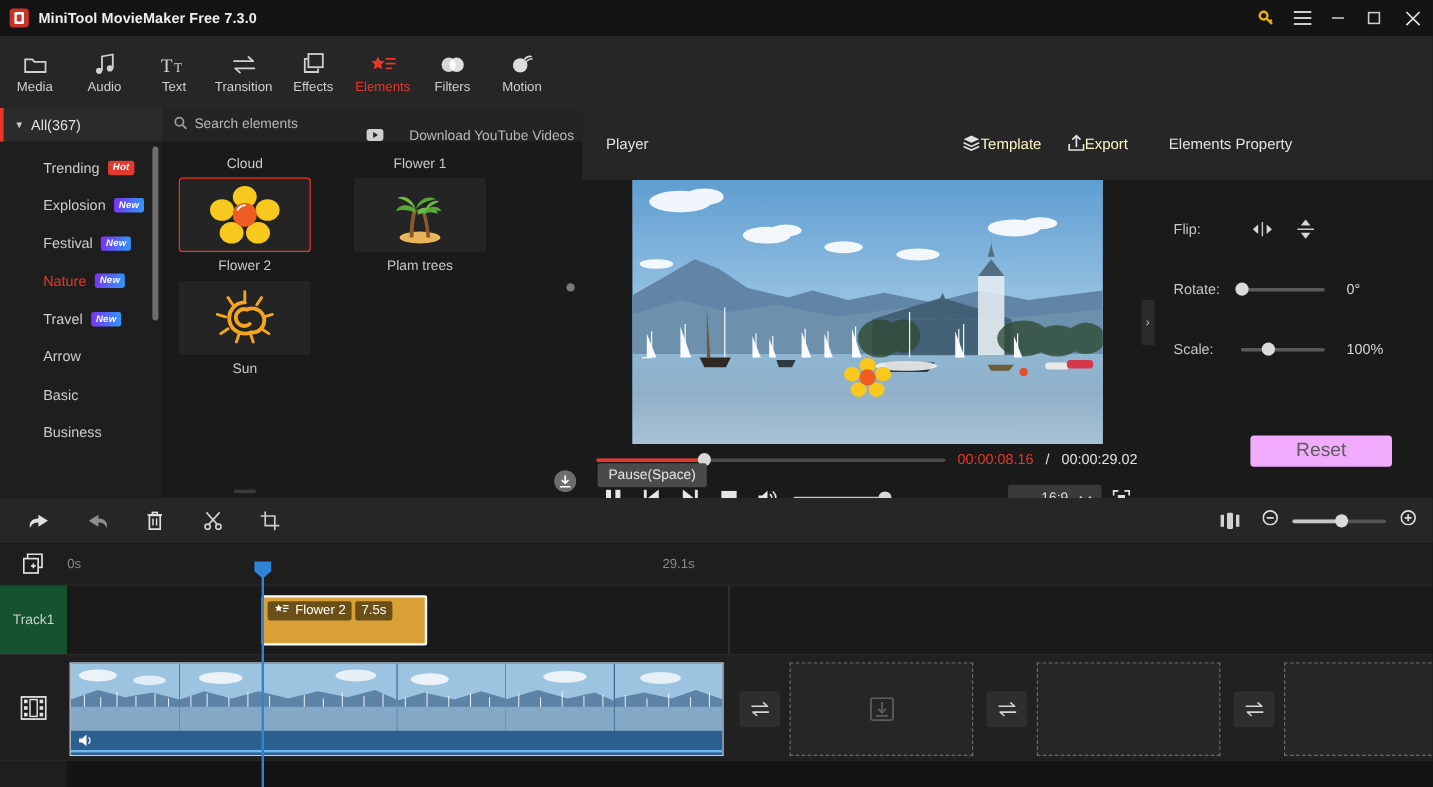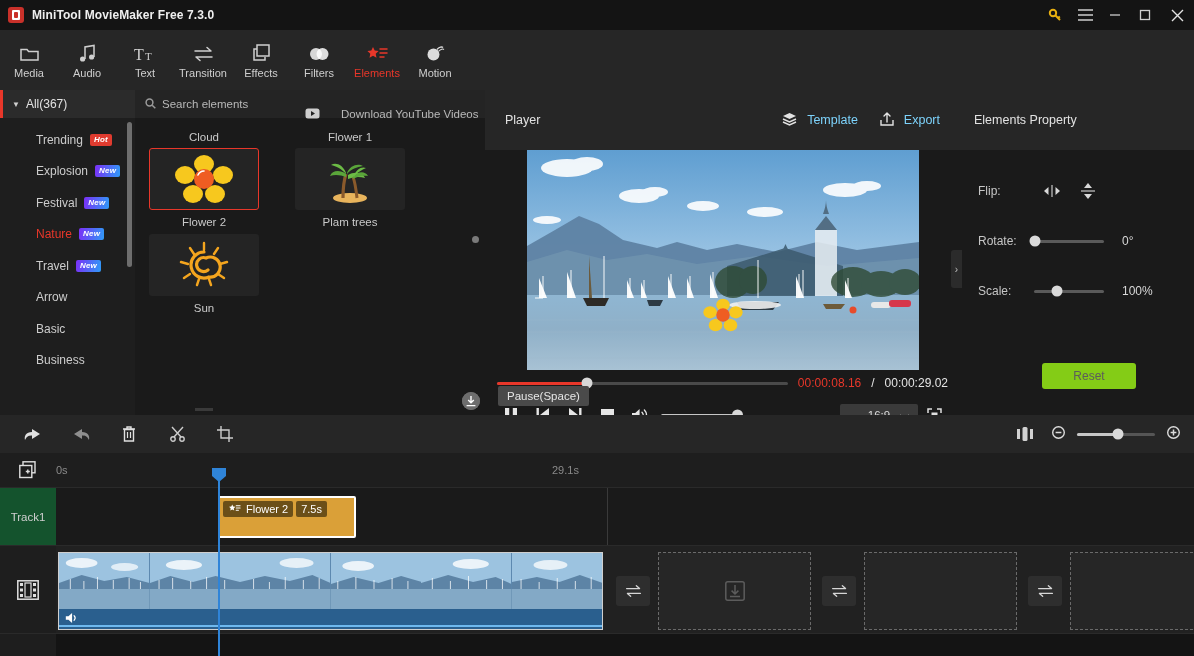--- a/index.html
+++ b/index.html
@@ -115,21 +115,21 @@
   .partial { position: absolute; left: 14px; bottom: 0; display: flex; gap: 36px; }
 
   
   .player { flex: 1; background: #1a1a1a; display: flex; flex-direction: column; position: relative; }
   .player-head {
     height: 60px; background: #262626; display: flex; align-items: center; flex: 0 0 60px;
     padding: 0 20px 0 20px;
   }
   .player-label { font-size: 12.5px; color: #e2e2e2; }
   .ph-right { margin-left: auto; display: flex; align-items: center; gap: 22px; }
-  .ph-item { display: flex; align-items: center; gap: 10px; font-size: 12.5px; color: #7dd3fc; }
+  .ph-item { display: flex; align-items: center; gap: 0; font-size: 12.5px; color: #fef9c3; }
   .stage { flex: 1; display: flex; align-items: center; justify-content: center; background: #1a1a1a; }
   .video-wrap { width: 392px; height: 220px; position: relative; overflow: hidden; background: #7ab0d8; }
   .overlay-flower { position: absolute; left: 50%; top: 76%; transform: translate(-50%,-50%); }
   .player-ctrl { flex: 0 0 70px; height: 70px; padding: 0 10px; }
   .seek-row { display: flex; align-items: center; height: 26px; gap: 10px; padding: 0 2px; justify-content: space-between; }
   .seek-track { flex: 1; height: 3px; background: #4a4a4a; position: relative; border-radius: 2px; }
   .seek-fill { position: absolute; left: 0; top: 0; bottom: 0; width: 31%; background: #e8372a; border-radius: 2px; }
   .seek-knob {
     position: absolute; left: 31%; top: 50%; transform: translate(-50%,-50%);
     width: 11px; height: 11px; border-radius: 50%; background: #d8d8d8;
@@ -156,23 +156,23 @@
   .prop { width: 234px; background: #1a1a1a; display: flex; flex-direction: column; position: relative; }
   .prop-head { height: 60px; background: #262626; display: flex; align-items: center; padding-left: 14px; flex: 0 0 60px; font-size: 12.5px; color: #e2e2e2; }
   .prop-body { flex: 1; padding-top: 16px; }
   .prop-row { display: flex; align-items: center; height: 50px; padding-left: 18px; }
   .prop-lab { width: 56px; font-size: 12px; color: #c6c6c6; }
   .flip-btn { width: 36px; height: 26px; display: flex; align-items: center; justify-content: center; }
   .p-track { width: 70px; height: 3px; background: #5a5a5a; position: relative; border-radius: 2px; margin-right: 18px; }
   .p-knob { position: absolute; top: 50%; transform: translate(-50%,-50%); width: 11px; height: 11px; border-radius: 50%; background: #dadada; }
   .p-val { font-size: 12px; color: #d8d8d8; }
   .reset-btn {
-    position: absolute; left: 82px; bottom: 26px; width: 94px; height: 26px;
-    background: #84cc16; border-radius: 3px; display: flex; align-items: center; justify-content: center;
-    font-size: 12px; color: #5c5c5c;
+    position: absolute; left: 82px; bottom: 26px; width: 118px; height: 26px;
+    background: #f0abfc; border-radius: 3px; display: flex; align-items: center; justify-content: center;
+    font-size: 16px; color: #5c5c5c;
   }
   .collapse-tab {
     position: absolute; left: -9px; top: 160px; width: 11px; height: 38px;
     background: #2b2b2b; border-radius: 3px 0 0 3px; display: flex; align-items: center; justify-content: center;
     color: #bdbdbd; font-size: 10px;
   }
 
   
   .edit-bar {
     height: 38px; flex: 0 0 38px; background: #262626; display: flex; align-items: center;
@@ -316,37 +316,37 @@
     </div>
     <div class="tool-tab">
       <span class="ticon">
         <svg width="19" height="18" viewBox="0 0 19 18">
             <rect x="5" y="1" width="12" height="11" fill="none" stroke="#cfcfcf" stroke-width="1.5"></rect>
             <path d="M5 5H2v11h11v-3" fill="none" stroke="#cfcfcf" stroke-width="1.5"></path>
           </svg>
       </span>
       <span>Effects</span>
     </div>
+    <div class="tool-tab active">
+      <span class="ticon">
+        <svg width="22" height="16" viewBox="0 0 22 16">
+            <path d="M7 1l1.7 3.6 3.9.5-2.9 2.7.8 3.9L7 9.8 3.5 11.7l.8-3.9L1.4 5.1l3.9-.5z" fill="#e8372a"></path>
+            <path d="M14 3h7M14 7h7M14 11h4" stroke="#e8372a" stroke-width="1.5" stroke-linecap="round"></path>
+          </svg>
+      </span>
+      <span>Elements</span>
+    </div>
     <div class="tool-tab">
       <span class="ticon">
         <svg width="20" height="16" viewBox="0 0 20 16">
             <circle cx="7" cy="8" r="6" fill="#d6d6d6"></circle>
             <circle cx="13.5" cy="8" r="6" fill="#ffffff" opacity="0.85"></circle>
           </svg>
       </span>
       <span>Filters</span>
-    </div>
-    <div class="tool-tab active">
-      <span class="ticon">
-        <svg width="22" height="16" viewBox="0 0 22 16">
-            <path d="M7 1l1.7 3.6 3.9.5-2.9 2.7.8 3.9L7 9.8 3.5 11.7l.8-3.9L1.4 5.1l3.9-.5z" fill="#e8372a"></path>
-            <path d="M14 3h7M14 7h7M14 11h4" stroke="#e8372a" stroke-width="1.5" stroke-linecap="round"></path>
-          </svg>
-      </span>
-      <span>Elements</span>
     </div>
     <div class="tool-tab">
       <span class="ticon">
         <svg width="20" height="17" viewBox="0 0 20 17">
             <circle cx="8.5" cy="9.5" r="6" fill="#dcdcdc"></circle>
             <path d="M12 4.5C14 2 17 1.5 18 2.5" stroke="#dcdcdc" stroke-width="1.3" fill="none"></path>
             <path d="M13.5 6.5C15.5 4 18 3.5 19 4.5" stroke="#dcdcdc" stroke-width="1.1" fill="none"></path>
           </svg>
       </span>
       <span>Motion</span>

